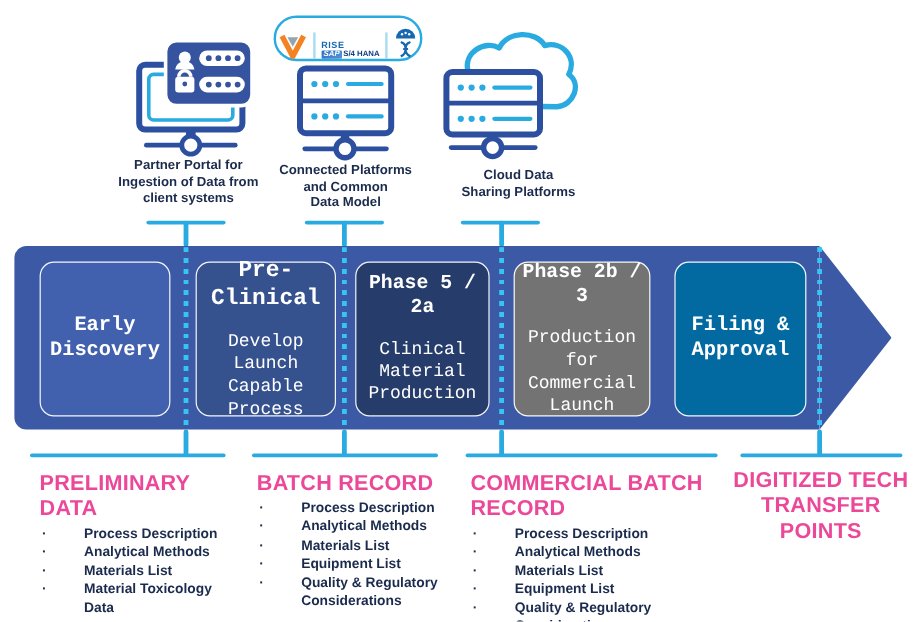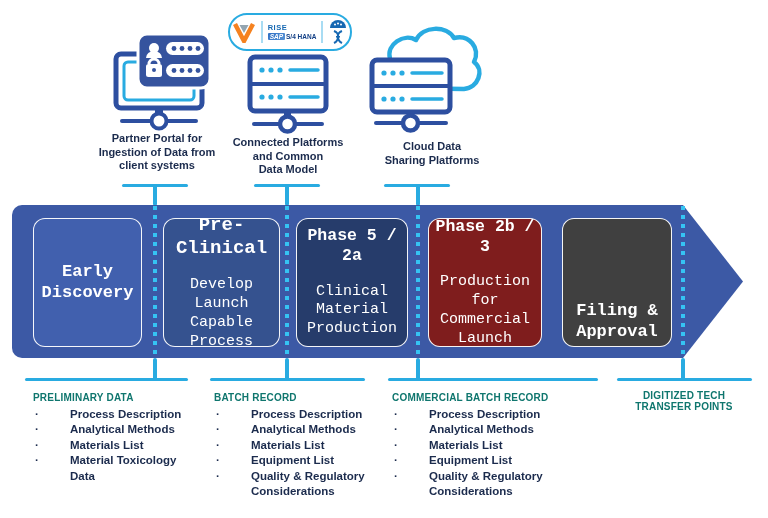--- a/index.html
+++ b/index.html
@@ -11,21 +11,21 @@
   .icon-label{white-space:pre-line;text-align:center;font-size:11px;font-weight:bold;
               line-height:1.24;color:#1B2B4D;}
 
   
   .hbar{height:3px;background:#29ABE1;border-radius:2px;}
   .vstem{width:4px;background:#29ABE1;border-radius:2px;}
   .vdash{width:4px;background:repeating-linear-gradient(to bottom,#35C4F3 0 4px,transparent 4px 9px);}
 
   
   .badge{left:228px;top:13px;width:124px;height:38px;background:#fff;border:2.5px solid #29ABE1;
-         border-radius:21px;display:flex;align-items:center;justify-content:center;gap:5px;box-sizing:border-box;}
+         border-radius:21px;display:flex;align-items:flex-end;justify-content:center;gap:5px;box-sizing:border-box;}
   .badge-div{width:2px;height:22px;background:#A8DCF3;}
   .badge-txt{display:flex;flex-direction:column;line-height:1.1;}
   .badge-rise{font-size:7.5px;font-weight:bold;color:#1668B2;letter-spacing:.5px;}
   .badge-row{display:flex;align-items:center;gap:1px;}
   .badge-sap{background:linear-gradient(135deg,#2E6FC4,#5A94D6);color:#fff;font-style:italic;
              font-weight:bold;font-size:6.5px;padding:0 2px;border-radius:1px;}
   .badge-prod{font-size:6.5px;font-weight:bold;color:#123F85;}
 
   
   .band{left:12px;top:205px;width:671px;height:153px;background:#3C59A5;border-radius:10px 0 0 10px;}
@@ -39,21 +39,21 @@
   .stage-title{white-space:pre-line;font-weight:bold;font-size:16.5px;line-height:1.2;}
   .stage-body{white-space:pre-line;font-size:15px;line-height:1.25;margin-top:17px;}
   .s1{left:33px;width:109px;} .s1 .stage-title{font-size:17px;}
   .s2{left:163px;width:117px;} .s2 .stage-title{font-size:19px;}
   .s3{left:296px;width:112px;}
   .s4{left:428px;width:114px;}
   .s5{left:562px;width:110px;} .s5 .stage-title{font-size:17px;}
 
   
   .fn-col{top:392px;}
-  .fn-header{font-size:10px;font-weight:bold;color:#0f766e;letter-spacing:.2px;
+  .fn-header{font-size:18px;font-weight:bold;color:#ec4899;letter-spacing:.2px;
              margin-bottom:4px;white-space:pre-line;}
   .fn-item{display:flex;font-size:11.5px;font-weight:bold;line-height:1.34;color:#1B2B4D;}
   .fn-bullet{width:17px;flex:0 0 17px;text-align:left;padding-left:2px;box-sizing:border-box;}
   .fn-text{flex:1;padding-left:20px;}
   .fn-center{text-align:center;}
 </style>
 </head>
 <body>
 
 <svg class="abs" style="left:100px;top:24px;" width="120" height="108" viewBox="0 0 120 108">
@@ -173,27 +173,27 @@
 Launch
 Capable
 Process</div>
 </div>
 <div class="abs stage s3" style="background: rgb(38, 60, 107);">
   <div class="stage-title">Phase 5 / 2a</div>
   <div class="stage-body">Clinical
 Material
 Production</div>
 </div>
-<div class="abs stage s4" style="background: #7f1d1d;">
+<div class="abs stage s4" style="background: #737373;">
   <div class="stage-title">Phase 2b / 3</div>
   <div class="stage-body">Production for
 Commercial
 Launch</div>
 </div>
-<div class="abs stage s5" style="background: #404040; justify-content: flex-end;">
+<div class="abs stage s5" style="background: #0369a1;">
   <div class="stage-title">Filing &amp;
 Approval</div>
 </div>
 
 <div class="abs vstem" style="left:153px;top:358px;height:22px;"></div>
 <div class="abs vstem" style="left:285px;top:358px;height:22px;"></div>
 <div class="abs vstem" style="left:416px;top:358px;height:22px;"></div>
 <div class="abs vstem" style="left:681px;top:358px;height:22px;"></div>
 <div class="abs hbar" style="left:25px;top:378px;width:163px;"></div>
 <div class="abs hbar" style="left:210px;top:378px;width:155px;"></div>

